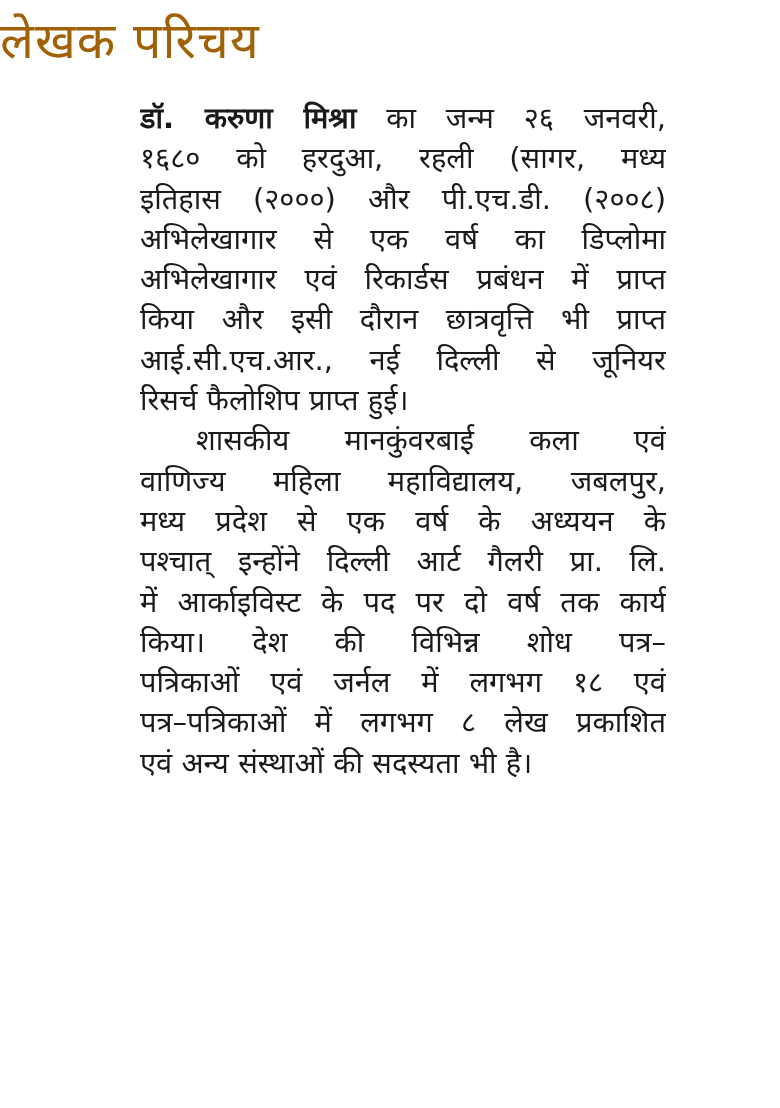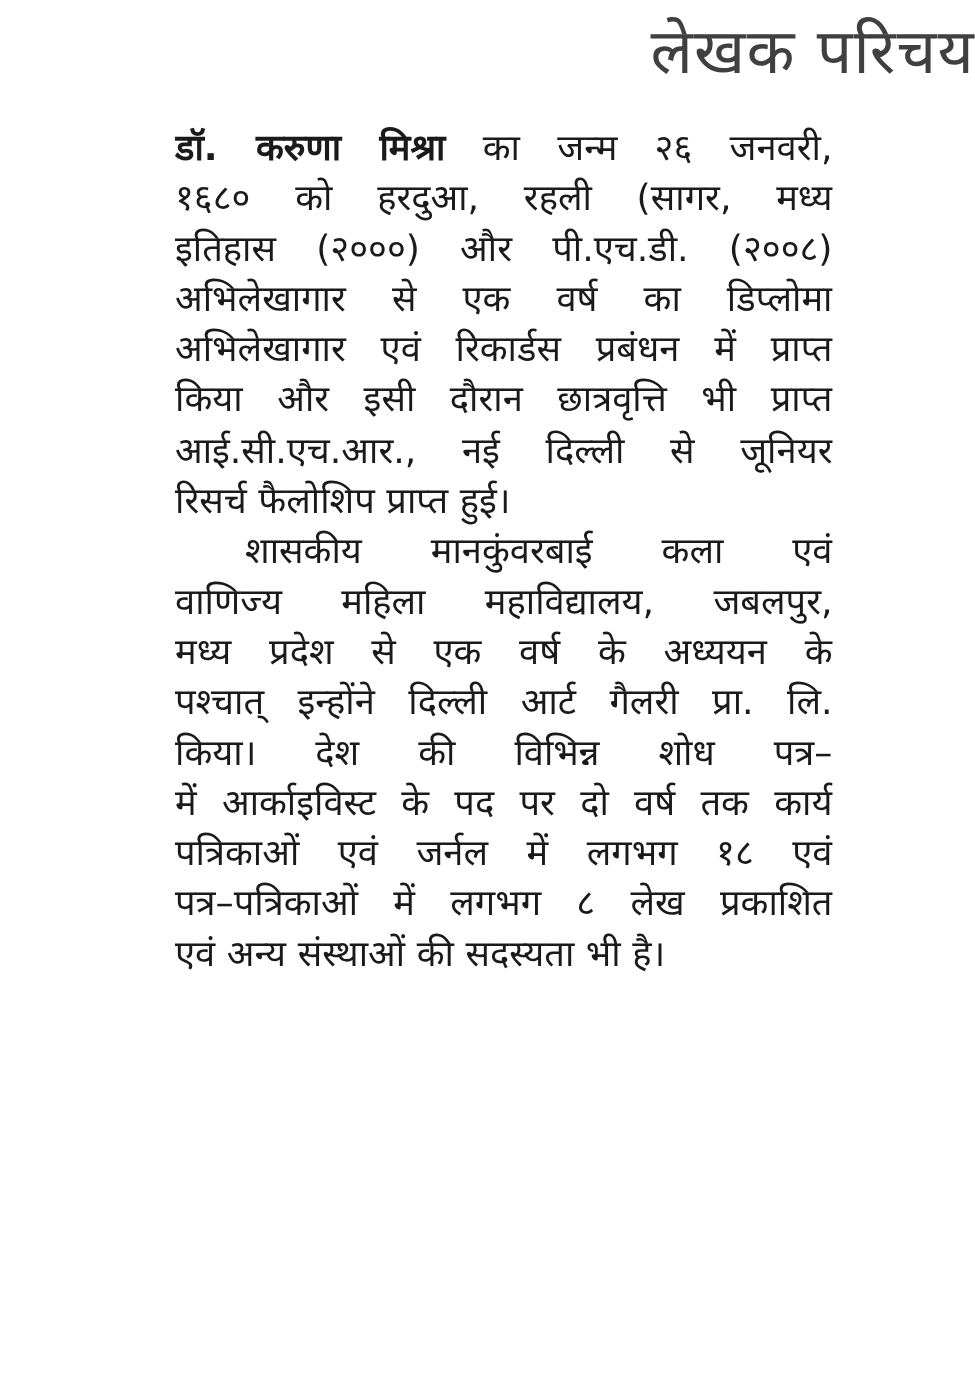--- a/index.html
+++ b/index.html
@@ -13,25 +13,25 @@
       position: relative;
       overflow: hidden;
       color: #1a1a1a;
       font-family: "DejaVu Sans", "Liberation Sans", sans-serif;
     }
     .title {
       position: absolute;
       top: 6px;
       left: 0;
       width: 780px;
-      text-align: right;
+      text-align: left;
       font-family: "DejaVu Serif", "DejaVu Sans", serif;
       font-size: 50px;
       line-height: 70px;
-      color: #404040;
+      color: #a16207;
       letter-spacing: 1px;
     }
     .article {
       position: absolute;
       top: 98px;
       left: 124px;
       width: 542px;
     }
     .line {
       display: block;
@@ -68,19 +68,19 @@
     <span class="line">अभिलेखागार एवं रिकार्डस प्रबंधन में प्राप्त</span>
     <span class="line">किया और इसी दौरान छात्रवृत्ति भी प्राप्त</span>
     <span class="line">आई.सी.एच.आर., नई दिल्ली से जूनियर</span>
     <span class="line last">रिसर्च फैलोशिप प्राप्त हुई।</span>
   </div>
   <div class="paragraph">
     <span class="line indent">शासकीय मानकुंवरबाई कला एवं</span>
     <span class="line">वाणिज्य महिला महाविद्यालय, जबलपुर,</span>
     <span class="line">मध्य प्रदेश से एक वर्ष के अध्ययन के</span>
     <span class="line">पश्चात् इन्होंने दिल्ली आर्ट गैलरी प्रा. लि.</span>
+    <span class="line">में आर्काइविस्ट के पद पर दो वर्ष तक कार्य</span>
     <span class="line">किया। देश की विभिन्न शोध पत्र–</span>
-    <span class="line">में आर्काइविस्ट के पद पर दो वर्ष तक कार्य</span>
     <span class="line">पत्रिकाओं एवं जर्नल में लगभग १८ एवं</span>
     <span class="line">पत्र–पत्रिकाओं में लगभग ८ लेख प्रकाशित</span>
     <span class="line last">एवं अन्य संस्थाओं की सदस्यता भी है।</span>
   </div>
 </div>
 
 </body></html>

